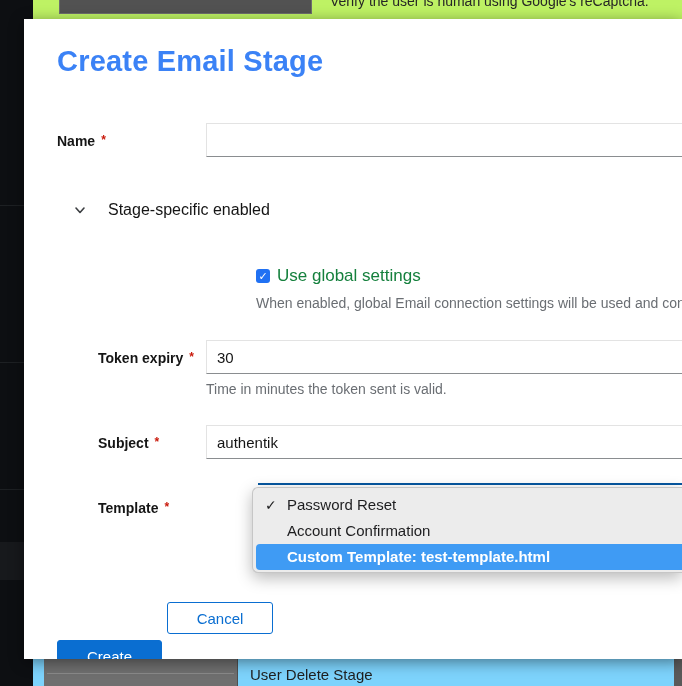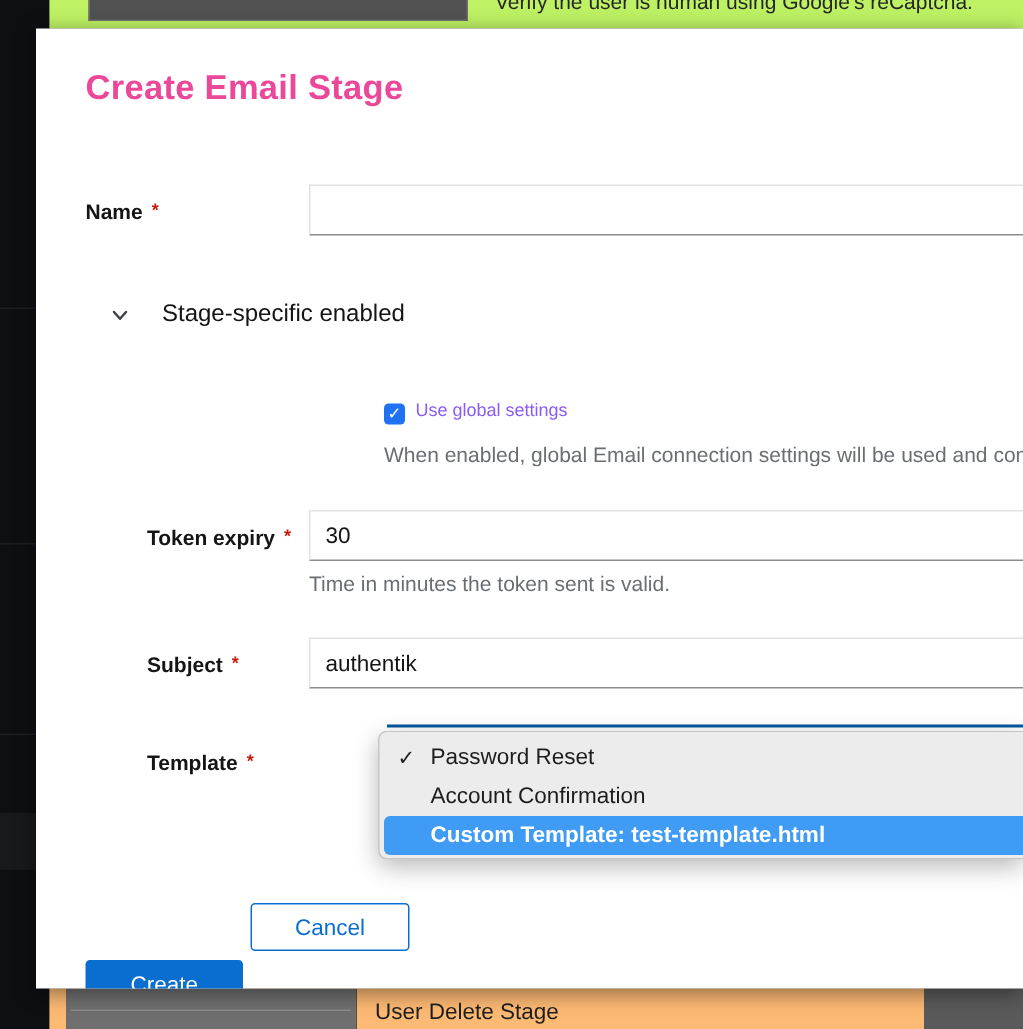--- a/index.html
+++ b/index.html
@@ -7,30 +7,30 @@
 
   
   .sidebar{position:absolute;left:0;top:0;width:33px;height:686px;background:#0d0f12;}
   .sidebar .divider{position:absolute;left:0;width:33px;height:1px;background:#1d2023;}
   .sidebar .active-block{position:absolute;left:0;top:542px;width:33px;height:38px;background:#17191c;}
 
   .bg-top{position:absolute;left:33px;top:0;width:649px;height:19px;background:#bef264;overflow:hidden;}
   .bg-top .bg-card{position:absolute;left:26px;top:-7px;width:251px;height:19px;background:#525252;border:1px solid #6e6e6e;}
   .bg-top .bg-text{position:absolute;left:297px;top:-7px;font-size:14px;color:#262626;white-space:nowrap;}
 
-  .bg-bottom{position:absolute;left:33px;top:659px;width:583px;height:27px;background:#fdba74;overflow:hidden;}
+  .bg-bottom{position:absolute;left:33px;top:659px;width:641px;height:27px;background:#7dd3fc;overflow:hidden;}
   .bg-bottom .bg-cell{position:absolute;left:11px;top:0;width:193px;height:27px;background:#6f6f6f;}
   .bg-bottom .bg-cell-line{position:absolute;left:3px;right:3px;top:14px;height:1px;background:#8a8a8a;}
   .bg-bottom .bg-vline{position:absolute;left:204px;top:0;width:1px;height:27px;background:#4f4f4f;}
   .bg-bottom .bg-text{position:absolute;left:217px;top:7px;font-size:15px;color:#1f1f1f;white-space:nowrap;}
 
   
   .modal{position:absolute;left:24px;top:19px;width:658px;height:640px;background:#ffffff;
          box-shadow:0 3px 14px rgba(0,0,0,.45);overflow:hidden;}
-  .modal-title{position:absolute;left:33px;top:26px;font-size:23px;font-weight:700;color:#ec4899;letter-spacing:.2px;}
+  .modal-title{position:absolute;left:33px;top:26px;font-size:29px;font-weight:700;color:#3b82f6;letter-spacing:.2px;}
 
   .field-label{position:absolute;height:34px;line-height:34px;font-size:14px;font-weight:700;color:#151515;white-space:nowrap;}
   .req{color:#c9190b;font-weight:700;margin-left:6px;font-size:12px;vertical-align:2px;}
 
   .text-input{position:absolute;height:34px;box-sizing:border-box;background:#fff;
               border:1px solid #e3e3e3;border-bottom:1px solid #8a8d90;border-right:none;
               padding:12px 10px;font-size:15px;color:#151515;font-family:"Liberation Sans","DejaVu Sans",sans-serif;outline:none;}
   .input-name{left:182px;top:104px;width:476px;}
   .input-token{left:182px;top:321px;width:476px;}
   .input-subject{left:182px;top:406px;width:476px;}
@@ -39,21 +39,21 @@
   .label-token{left:74px;top:321px;}
   .label-subject{left:74px;top:406px;}
   .label-template{left:74px;top:471px;}
 
   .group-header{position:absolute;left:49px;top:182px;display:flex;align-items:center;cursor:pointer;}
   .chev{width:14px;height:14px;display:inline-block;}
   .group-label{margin-left:21px;font-size:16px;color:#151515;}
 
   .checkbox{position:absolute;left:232px;top:250px;width:14px;height:14px;border-radius:3px;
             background:#2071f3;color:#fff;font-size:11px;line-height:14px;text-align:center;font-weight:700;}
-  .cb-label{position:absolute;left:253px;top:247px;font-size:12px;color:#8b5cf6;white-space:nowrap;}
+  .cb-label{position:absolute;left:253px;top:247px;font-size:17px;color:#15803d;white-space:nowrap;}
   .cb-help{position:absolute;left:232px;top:276px;width:426px;font-size:14px;color:#6a6e73;white-space:nowrap;overflow:hidden;text-align:right;}
   .token-help{position:absolute;left:182px;top:362px;font-size:14px;color:#6a6e73;white-space:nowrap;}
 
   
   .select-focus-line{position:absolute;left:234px;top:464px;width:424px;height:2px;background:#0657a0;}
 
   
   .popup{position:absolute;left:228px;top:468px;width:430px;height:86px;box-sizing:border-box;
          background:#ececec;border:1px solid #c6c6c6;border-right:none;border-radius:6px 0 0 6px;
          box-shadow:0 5px 16px rgba(0,0,0,.28);padding:4px 0;}

